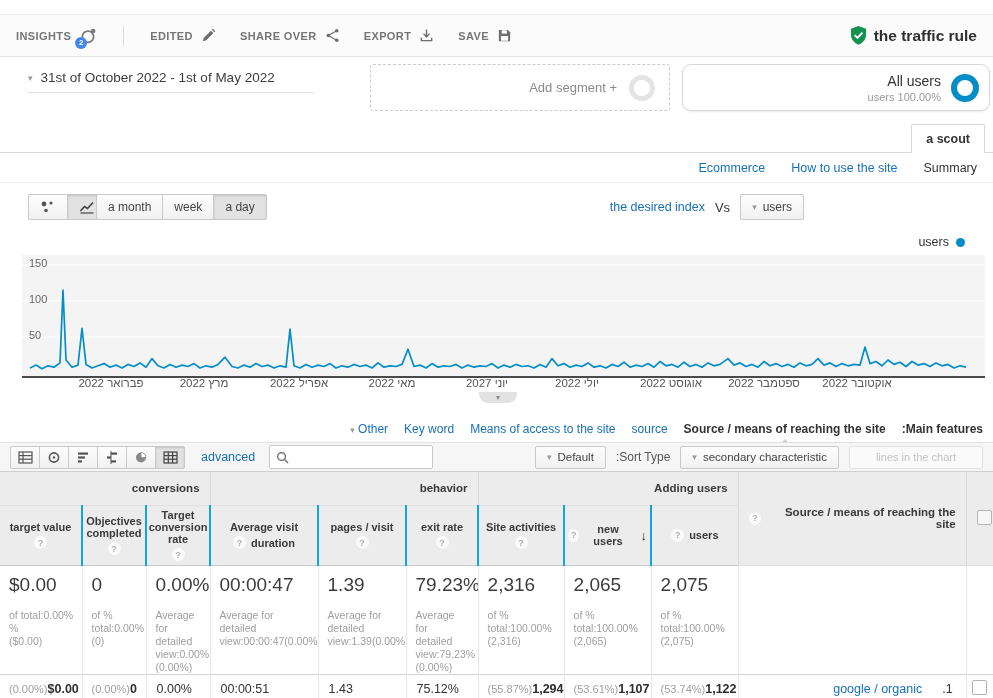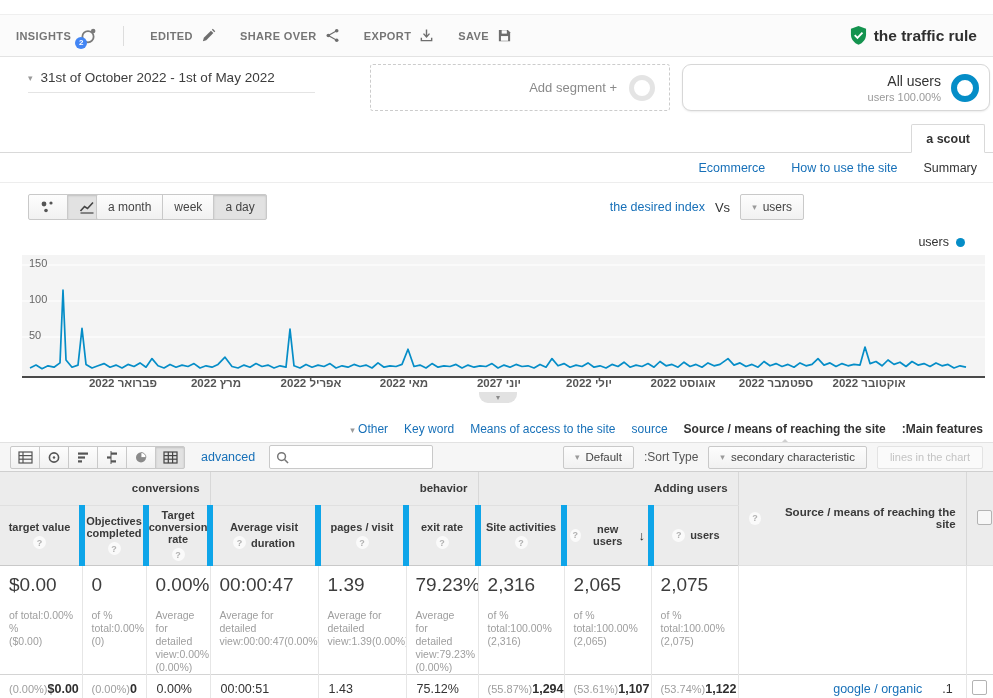--- a/index.html
+++ b/index.html
@@ -64,21 +64,21 @@
   .vsarea{position:absolute;right:10px;top:11px;display:flex;align-items:center;gap:10px;font-size:12.5px;}
   .legendrow{position:absolute;top:232px;left:0;width:993px;height:20px;display:flex;
              align-items:center;justify-content:flex-end;gap:7px;padding-right:28px;
              box-sizing:border-box;font-size:12.5px;color:#333;}
   .legend-dot{width:9px;height:9px;border-radius:50%;background:#058dc7;}
   
   .plot{position:absolute;top:255px;left:22px;width:963px;height:121px;background:#f4f4f4;
         border-bottom:2px solid #4a4a4a;box-sizing:content-box;}
   .plot svg{position:absolute;left:0;top:0;}
   .ylab{position:absolute;left:7px;font-size:11px;color:#666;}
-  .xlabels{position:absolute;top:377px;left:28px;width:963px;height:16px;font-weight:bold;}
+  .xlabels{position:absolute;top:377px;left:16px;width:963px;height:16px;}
   .xlab{position:absolute;top:0;transform:translateX(-50%);font-size:11.5px;color:#555;white-space:nowrap;}
   .collapse-tab{position:absolute;top:392px;left:479px;width:38px;height:11px;background:#e2e2e2;
                 border-radius:0 0 9px 9px;display:flex;align-items:center;justify-content:center;
                 font-size:8px;color:#8a8a8a;cursor:pointer;line-height:8px;}
   
   .dimrow{position:absolute;top:417px;left:0;width:993px;height:24px;display:flex;
           align-items:center;justify-content:flex-end;gap:16px;padding-right:10px;
           box-sizing:border-box;font-size:12px;}
   .dimsel{font-weight:bold;color:#333;position:relative;cursor:pointer;}
   .dimsel::after{content:"";position:absolute;left:50%;bottom:-8px;margin-left:-5px;
@@ -90,31 +90,31 @@
             border-top:1px solid #e2e2e2;border-bottom:1px solid #cfcfcf;box-sizing:border-box;
             display:flex;align-items:center;padding:0 10px;}
   .ticonbtn{width:30px;height:23px;padding:0;}
   .searchbox{display:flex;align-items:center;gap:5px;width:150px;height:22px;background:#fff;
              border:1px solid #c9c9c9;border-radius:2px;margin-left:14px;padding:0 6px;}
   .searchbox input{border:none;outline:none;flex:1;font-size:12px;font-family:inherit;background:transparent;}
   .ttright{margin-left:auto;display:flex;align-items:center;gap:10px;}
   .smbtn{height:23px;font-size:11.5px;}
   .disbtn{height:23px;box-sizing:border-box;border:1px solid #e3e3e3;border-radius:2px;
           background:#fafafa;color:#c3c3c3;font-size:11px;display:flex;align-items:center;
-          padding:0 12px;}
+          padding:0 26px;}
   .graylabel{font-size:12px;color:#555;}
   
   table.ga{position:absolute;top:472px;left:0;width:993px;border-collapse:collapse;table-layout:fixed;}
   table.ga th,table.ga td{box-sizing:border-box;overflow:hidden;}
   tr.grp th{height:33px;background:#ececec;font-size:11.5px;font-weight:bold;color:#3a3a3a;
             text-align:right;padding:0 10px;border-left:1px solid #d8d8d8;
             border-bottom:1px solid #e0e0e0;vertical-align:middle;}
   tr.grp th:first-child{border-left:none;}
   tr.head th{height:60px;background:#ececec;font-size:11px;font-weight:bold;color:#3a3a3a;
-             text-align:center;vertical-align:middle;border-left:6px solid #0ea5e9;
+             text-align:center;vertical-align:middle;border-left:2px solid #0ea5e9;
              border-bottom:1px solid #c9c9c9;padding:2px 3px;}
   tr.head th:first-child{border-left:none;}
   th.srchead,th.cbhead{background:#ececec;border-left:1px solid #d8d8d8;
                        border-bottom:1px solid #c9c9c9;vertical-align:middle;text-align:center;}
   .q{display:inline-flex;align-items:center;justify-content:center;width:13px;height:13px;
      border-radius:50%;background:#fafafa;color:#b0b0b0;font-size:9px;font-weight:bold;
      vertical-align:middle;cursor:pointer;}
   .thstack{display:flex;flex-direction:column;align-items:center;gap:3px;}
   .thinline{display:inline-flex;align-items:center;gap:5px;justify-content:center;}
   .sortarrow{font-size:13px;color:#222;font-weight:bold;margin-left:4px;}

